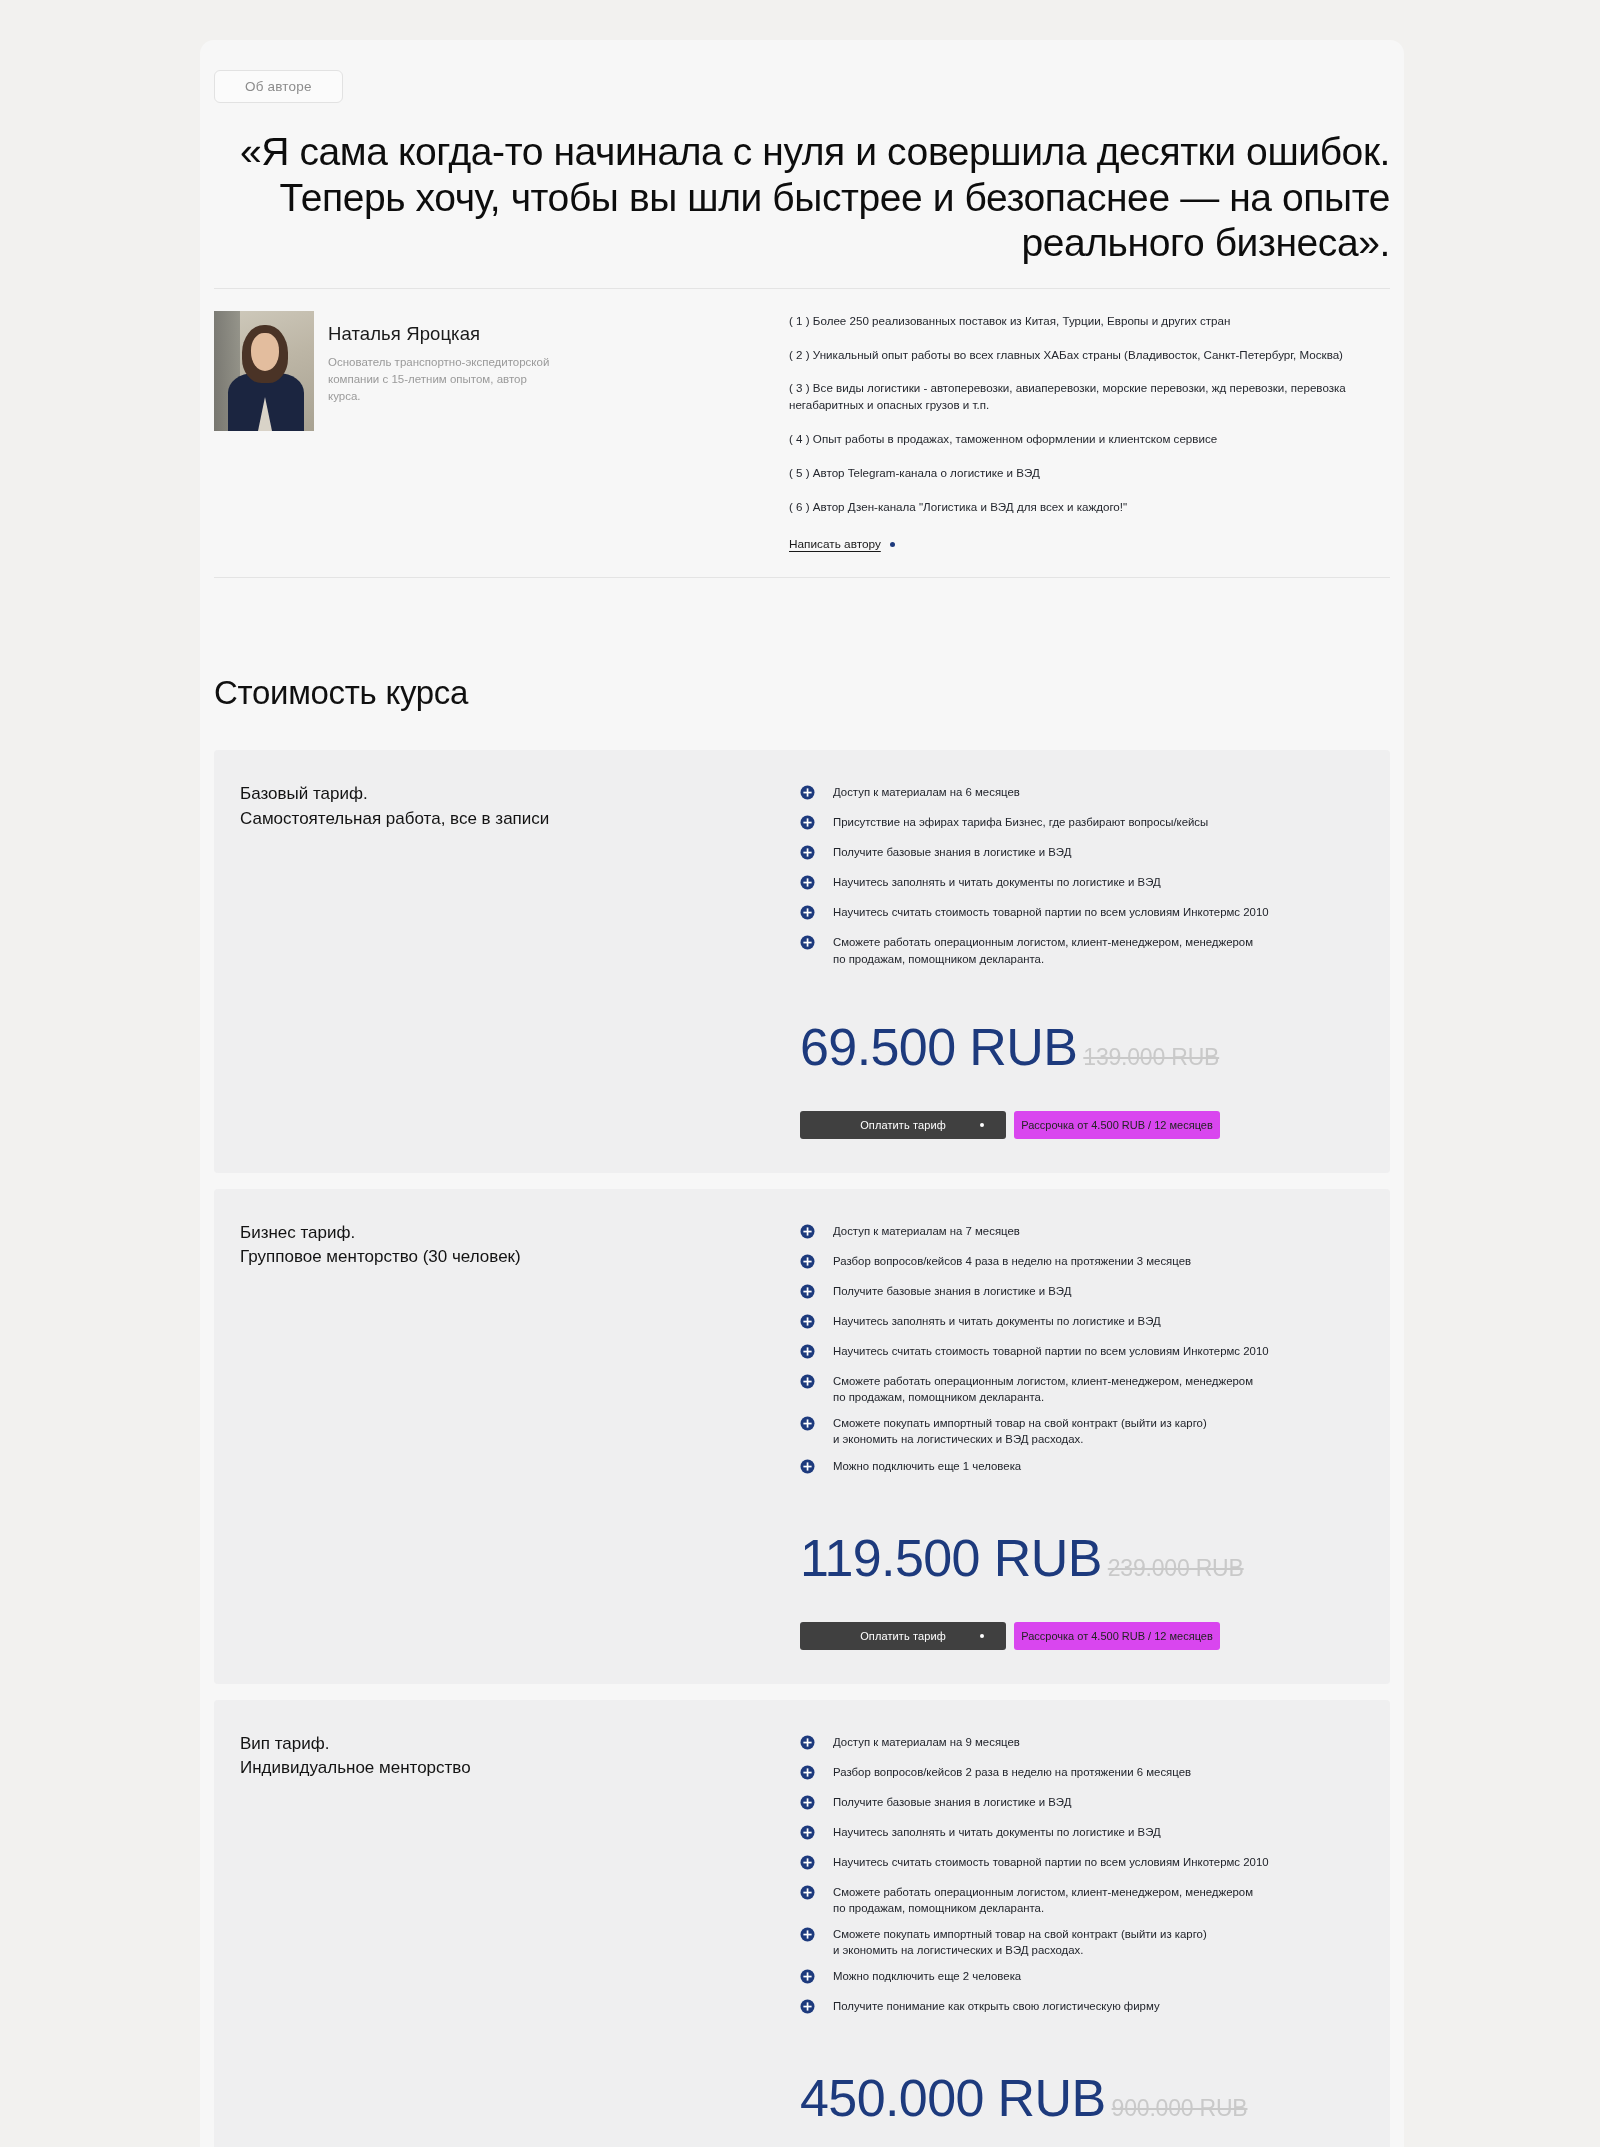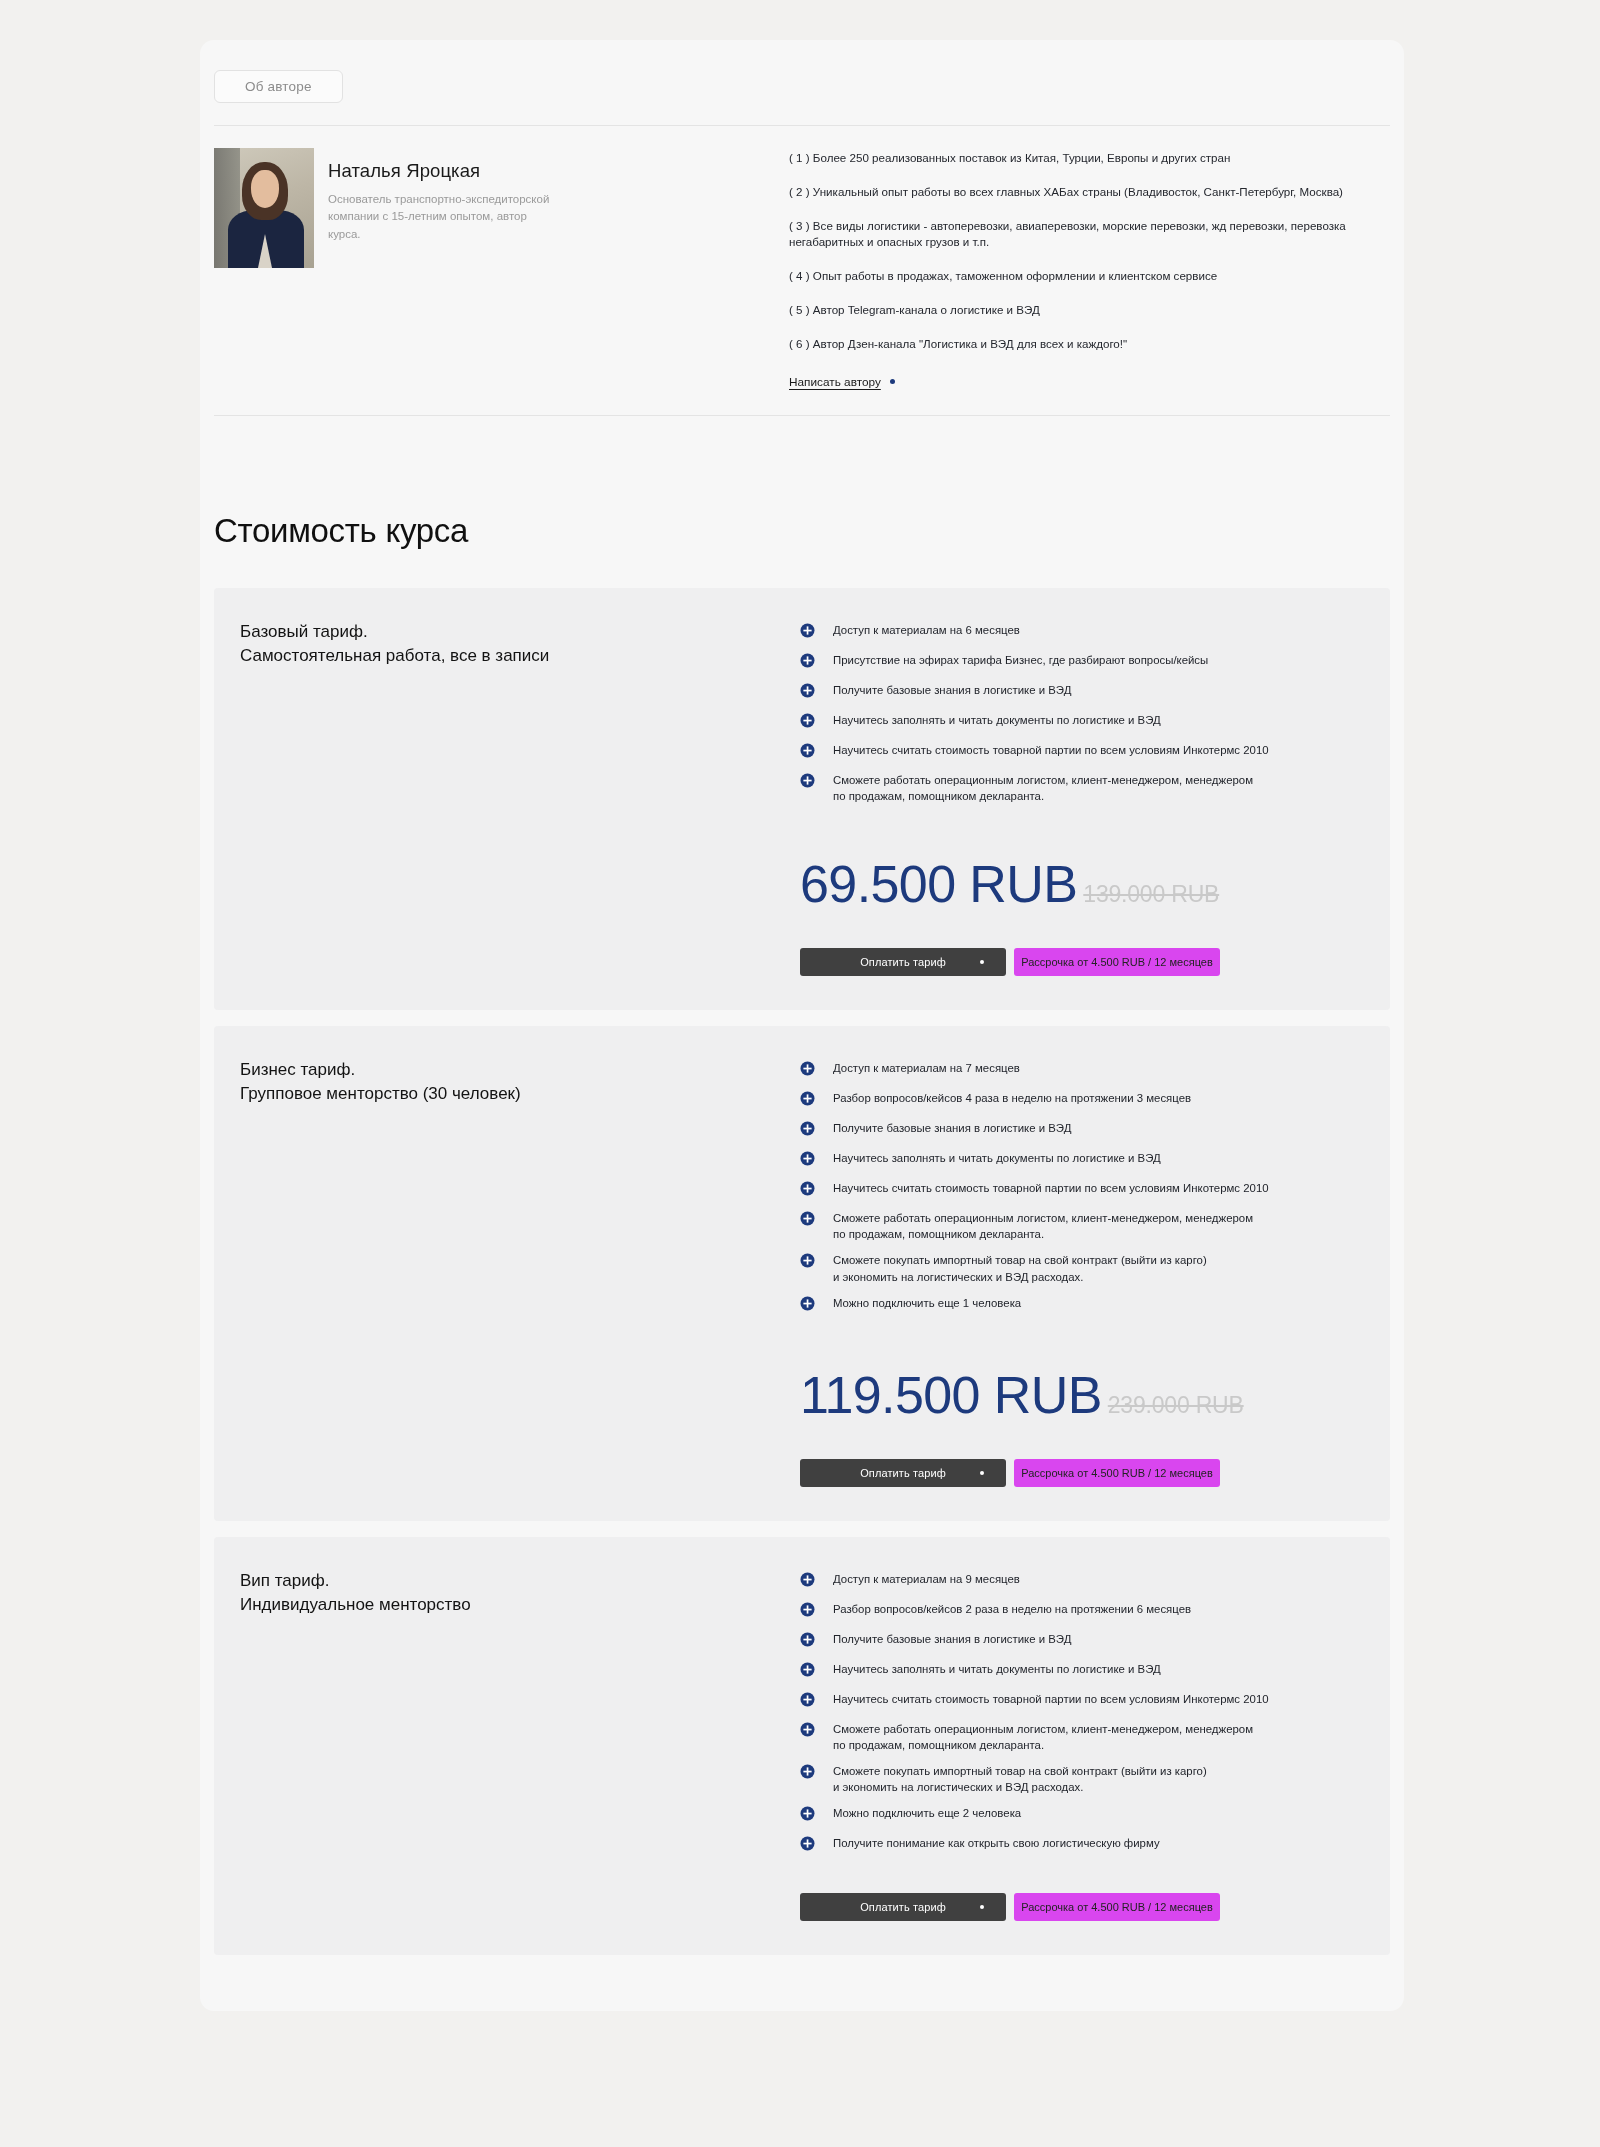--- a/index.html
+++ b/index.html
@@ -218,20 +218,21 @@
 <body>
 
 <div class="page">
   <div class="container">
 
     <div class="author-section">
       <div class="badge-row">
         <div class="badge">Об авторе</div>
       </div>
 
+      <div class="headline">«Я сама когда-то начинала с нуля и совершила десятки ошибок. Теперь хочу, чтобы вы шли быстрее и безопаснее — на опыте реального бизнеса».</div>
 
       <div class="rule"></div>
 
       <div class="author-grid">
         <div class="author-left">
           <div class="avatar">
             <div class="wall"></div>
             <div class="body"></div>
             <div class="shirt"></div>
             <div class="hair"></div>
@@ -527,20 +528,24 @@
               <div class="feat">
                 <span class="plus-icon"><svg width="15" height="15" viewBox="0 0 15 15">
                       <circle cx="7.5" cy="7.5" r="7" fill="#1d3a7d"></circle>
                       <rect x="6.7" y="3.4" width="1.7" height="8.2" fill="#fff"></rect>
                       <rect x="3.4" y="6.7" width="8.2" height="1.7" fill="#fff"></rect>
                     </svg></span>
                 <span class="feat-text">Получите понимание как открыть свою логистическую фирму</span>
               </div>
             </div>
 
+            <div class="price-row">
+              <div class="price-new">450.000 RUB</div>
+              <div class="price-old">900.000 RUB</div>
+            </div>
 
             <div class="btn-row">
               <button class="btn-pay">
                 <span>Оплатить тариф</span>
                 <span class="dot-w"></span>
               </button>
               <button class="btn-install">
                 <span>Рассрочка от 4.500 RUB / 12 месяцев</span>
               </button>
             </div>

